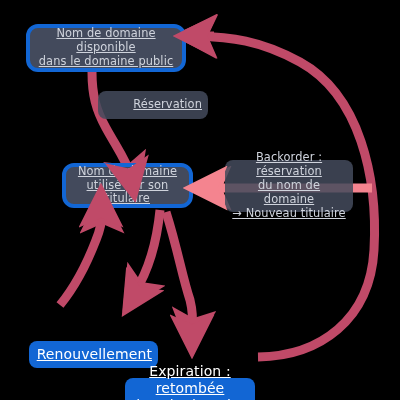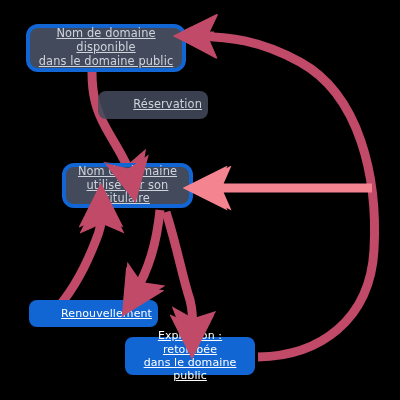--- a/index.html
+++ b/index.html
@@ -55,23 +55,24 @@
     background: rgba(67, 74, 92, 0.86);
     color: #cfd3dc;
     font-size: 11.4px;
     border: none;
     border-radius: 8px;
   }
   
   .node.action {
     background: #1266d4;
     color: #ffffff;
-    font-size: 11px;
+    font-size: 14px;
     border: none;
     border-radius: 8px;
+    margin-top: 41px;
   }
   .node-label {
     display: block;
     padding: 0 6px;
     white-space: pre-line;
   }
 </style>
 </head>
 <body>
 
@@ -107,20 +108,25 @@
 
   <div class="node transition" style="left:58px; top:91px; width:110px; height:28px;margin-left:40px;">
     <span class="node-label">Réservation</span>
   </div>
 
   <div class="node state" style="left:62px; top:163px; width:131px; height:45px;">
     <span class="node-label">Nom de domaine
 utilisé par son titulaire</span>
   </div>
 
+  <div class="node transition" style="left:225px; top:160px; width:128px; height:52px;">
+    <span class="node-label">Backorder : réservation
+du nom de domaine
+→ Nouveau titulaire</span>
+  </div>
 
 
   <div class="node action" style="left:29px; top:300px; width:129px; height:27px;">
     <span class="node-label">Renouvellement</span>
   </div>
 
   <div class="node action" style="left:125px; top:337px; width:130px; height:38px;">
     <span class="node-label">Expiration : retombée
 dans le domaine public</span>
   </div>

